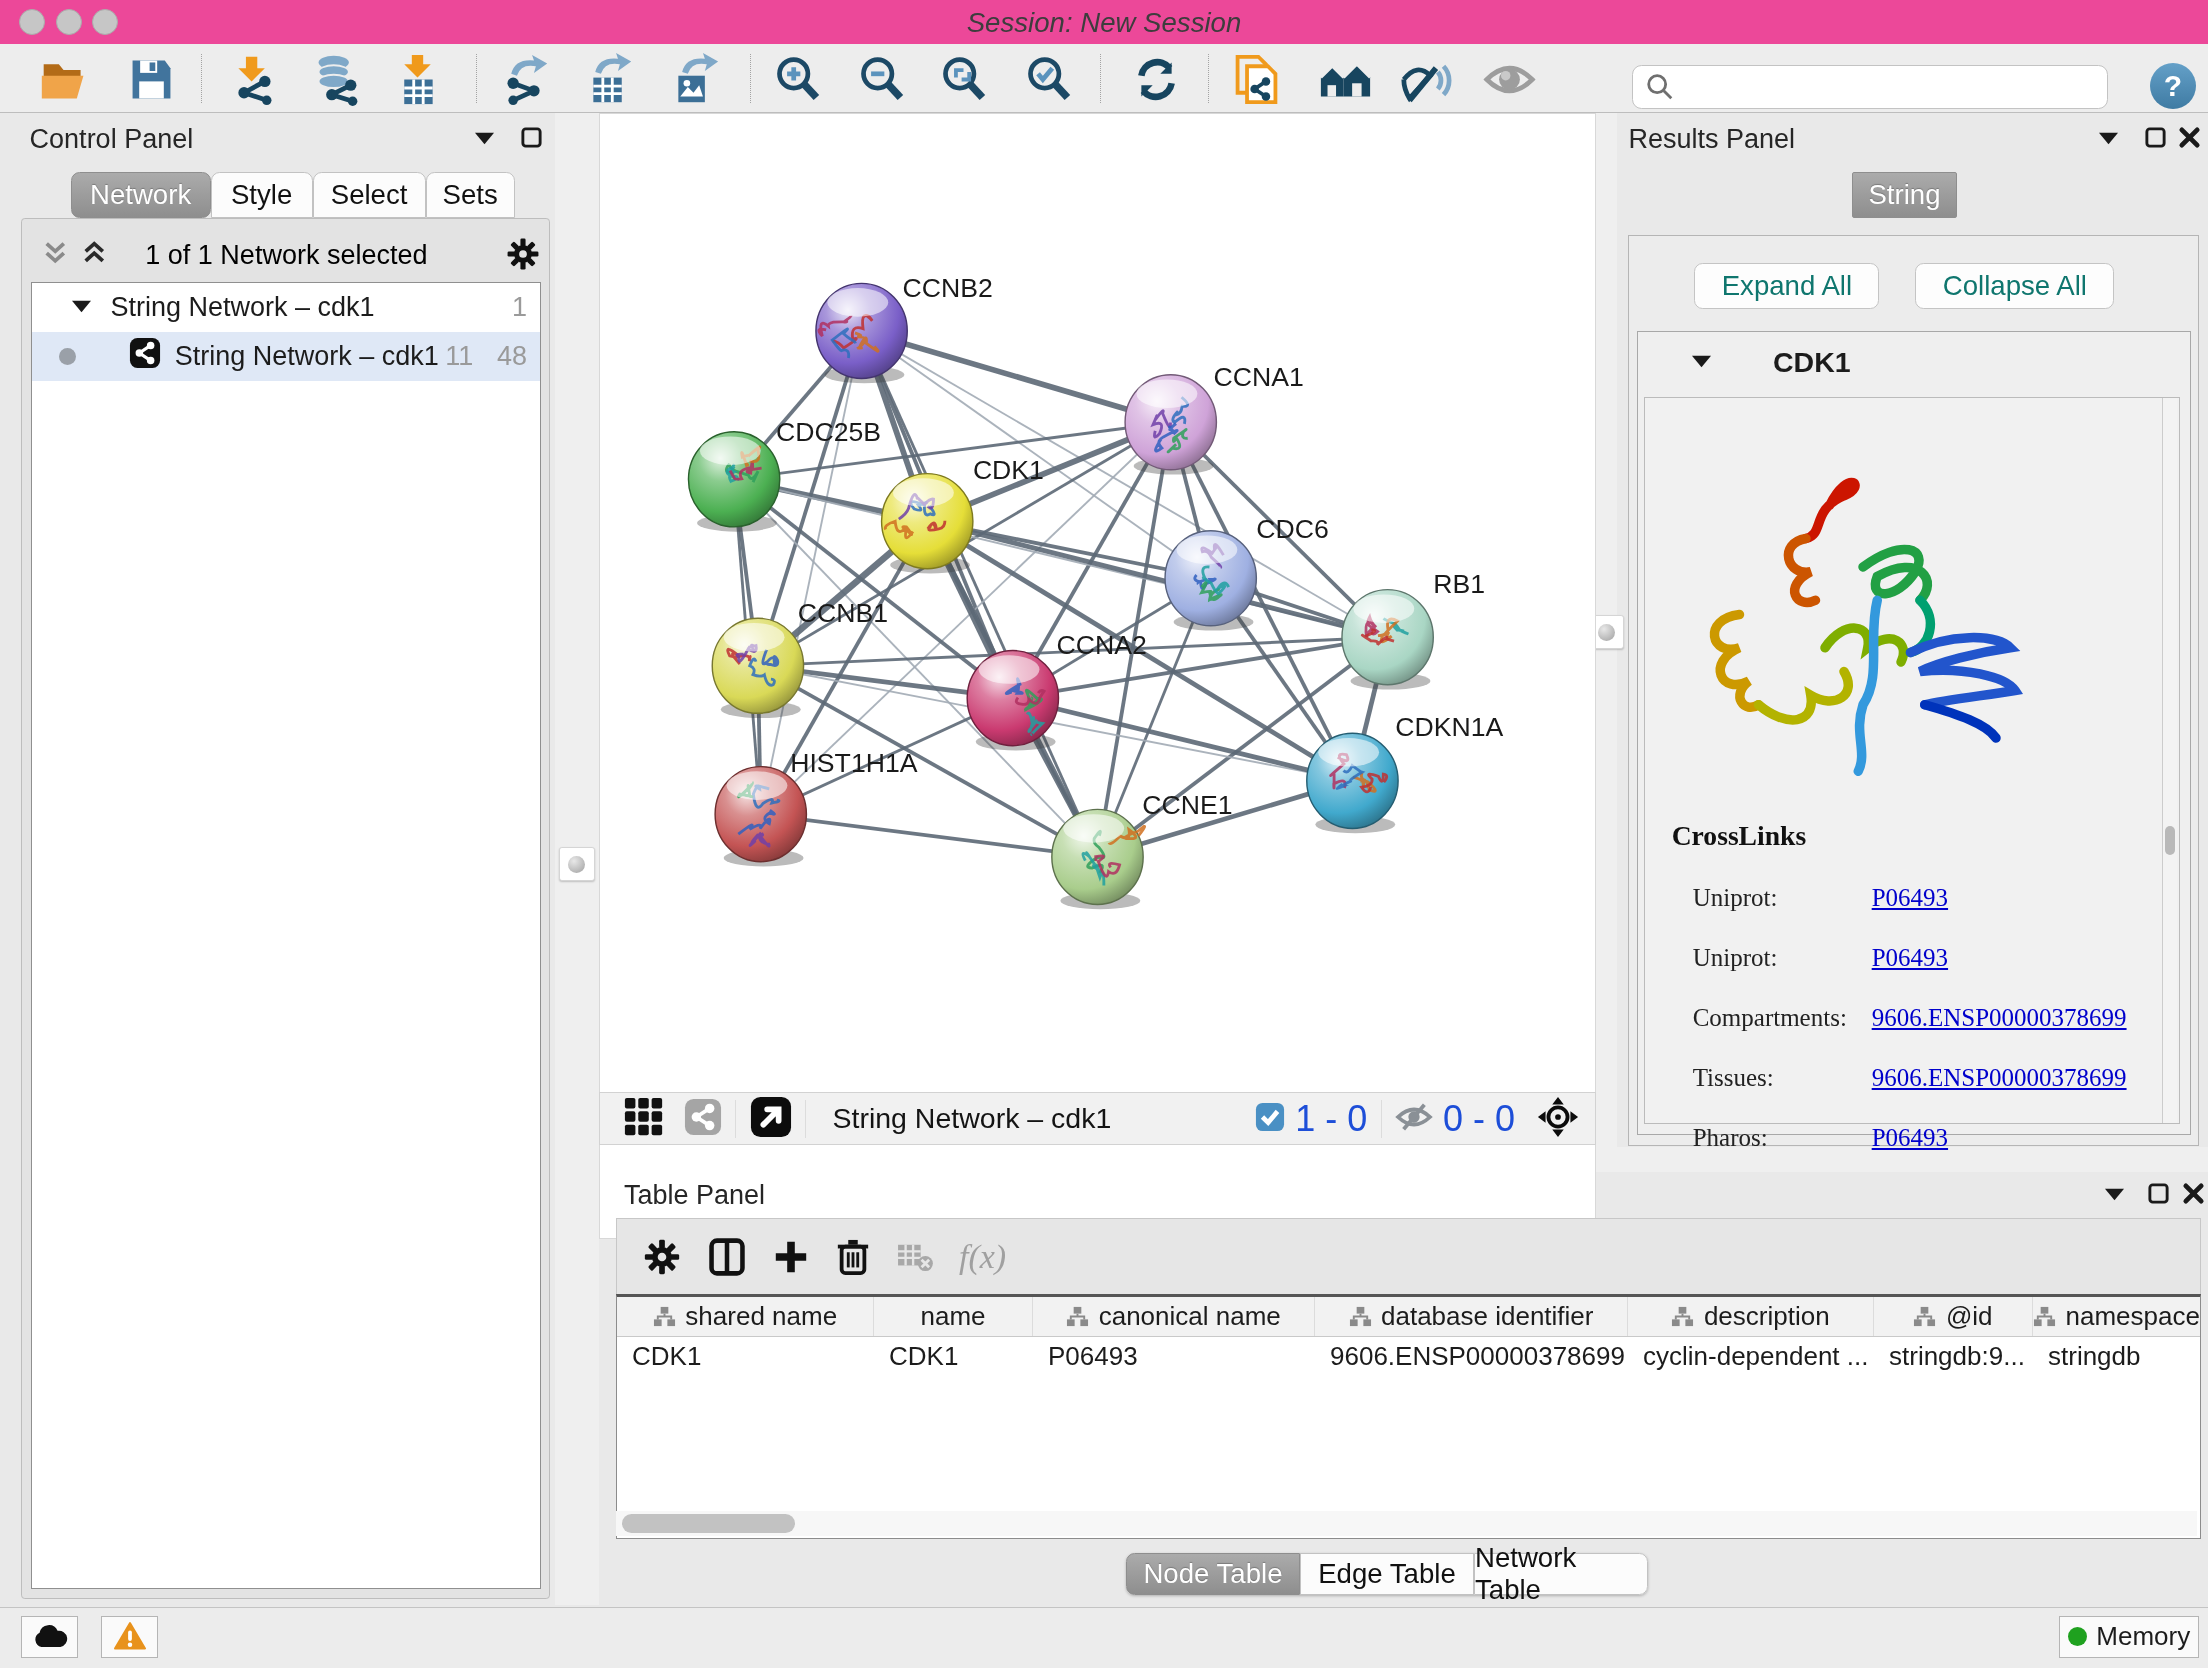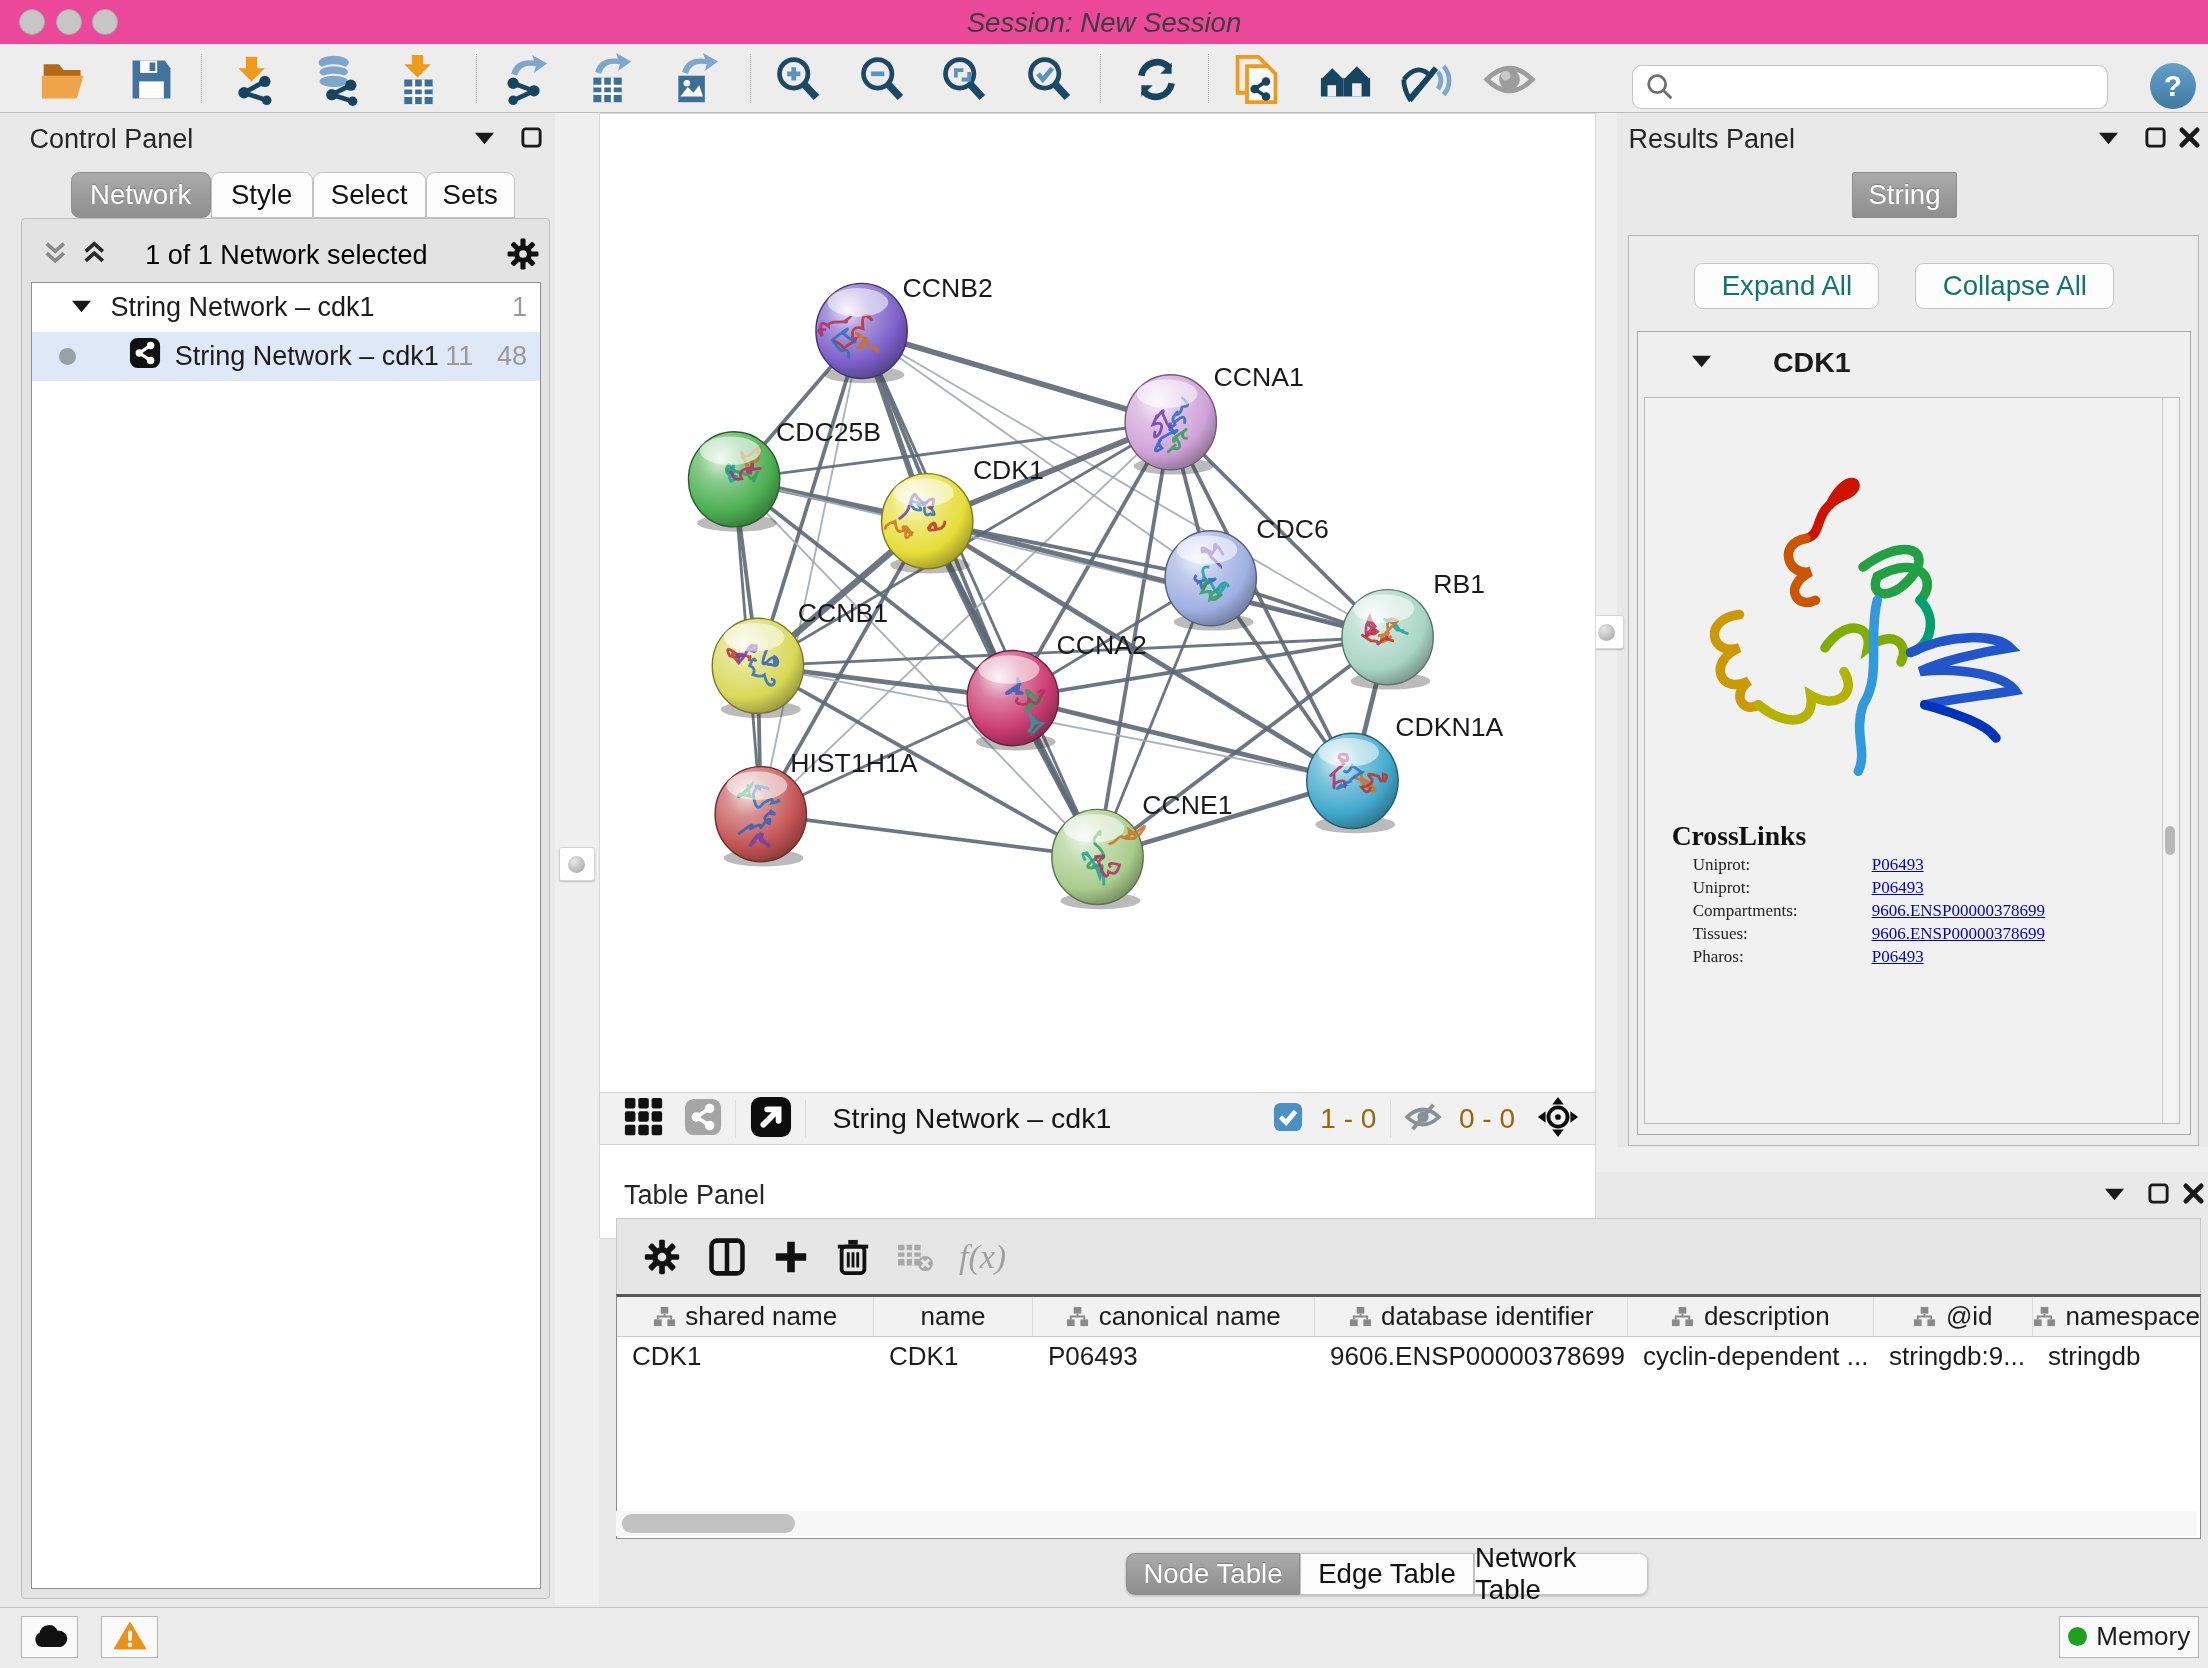--- a/index.html
+++ b/index.html
@@ -54,38 +54,38 @@
   .split-ball { width:17px; height:17px; border-radius:50%;
     background:radial-gradient(circle at 35% 30%, #e8e8e8, #9f9f9f); }
 
   
   #net-canvas { position:absolute; left:599px; top:113px; width:997px; height:1126px;
     background:#fff; border:1px solid #d8d8d8; }
   #view-toolbar { position:absolute; left:599px; top:1092px; width:997px; height:53px;
     background:#f1f1f1; border:1px solid #d2d2d2; display:flex; align-items:center; }
   .vt-sep { width:0; height:38px; border-left:1.9px solid #dcdcdc; margin:0 13.3px; }
   #view-title { font-size:28.5px; color:#141414; margin-left:13.3px; }
-  .vt-count { font-size:28px; color:#a16207; margin-left:17px; }
+  .vt-count { font-size:36px; color:#1d4ed8; margin-left:10px; }
 
   
   #results-panel { position:absolute; left:1617px; top:116px; width:584px; height:1030px; }
   #rp-tab { position:absolute; left:235px; top:56px; width:105px; }
   #rp-box { position:absolute; left:11.4px; top:119px; width:571px; height:911px;
     background:#ececec; border:1px solid #b5b5b5; }
   .rp-btn { height:46px; background:#fdfdfd; border:1.9px solid #c4c4c4; border-radius:8.6px;
     font-size:27.6px; display:flex; align-items:center; justify-content:center; color:#0f766e; }
   #rp-section { position:absolute; left:7.6px; top:95px; width:554px; height:804px;
     background:#efefef; border:1.9px solid #a8a8a8; }
   #rp-gene-row { height:61px; display:flex; align-items:center; }
   #rp-inner { position:absolute; left:5.7px; top:65px; width:536px; height:727px;
     background:#f1f1f1; border:1px solid #bbb; }
   #rp-desc { font-size:26px; color:#222; padding:13.3px 0 0 15px; }
   .xl { font-family:"Liberation Serif", serif; }
   .xl-title { font-size:27.6px; font-weight:bold; color:#111; }
-  .xl-row { display:flex; font-size:17px; margin-top:3px; }
+  .xl-row { display:flex; font-size:25px; margin-top:32px; }
   .xl-row .lbl { width:179px; color:#222; }
   .xl-row a { color:#0000cc; text-decoration:underline; }
   #rp-scroll { position:absolute; right:1.9px; top:0; width:15px; height:725px;
     background:#f3f3f3; border-left:1px solid #ccc; }
   #rp-thumb { position:absolute; left:1.9px; top:428px; width:10.5px; height:28.5px;
     border-radius:5.7px; background:#b9b9b9; }
 
   
   #table-panel { position:absolute; left:599px; top:1172px; width:1609px; height:434px; }
   #tp-toolbar { position:absolute; left:17px; top:46px; width:1585px; height:76px;

